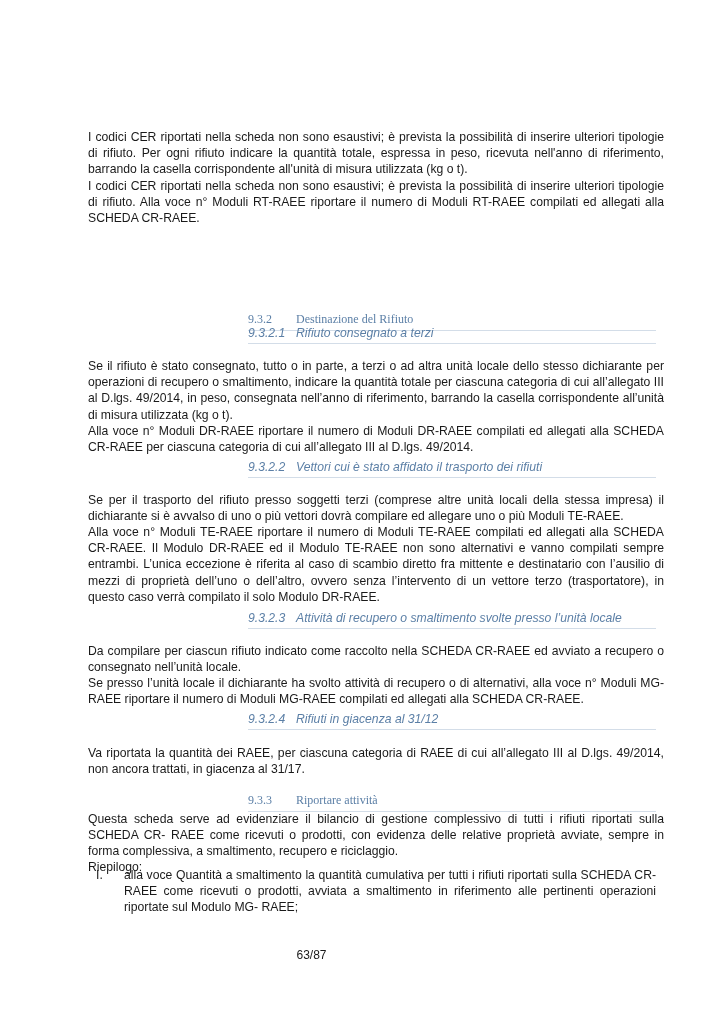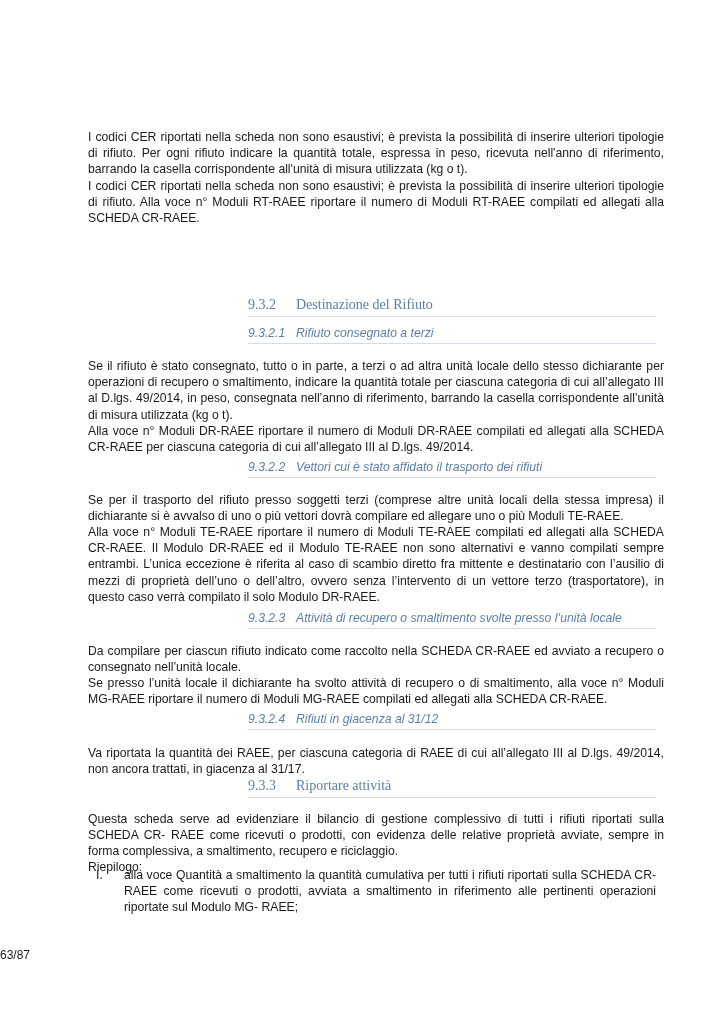--- a/index.html
+++ b/index.html
@@ -3,28 +3,28 @@
 <meta charset="utf-8">
 <style>
   html, body { margin: 0; padding: 0; background: #ffffff; }
   body { width: 724px; height: 1024px; position: relative; overflow: hidden;
          font-family: "Liberation Sans", sans-serif; color: #1a1a1a; }
   .page { position: absolute; left: 80px; top: 0; width: 576px; }
   .p { position: absolute; left: 0; width: 576px; font-size: 12.2px; line-height: 16.2px;
        text-align: justify; margin: 8px; }
   .h { position: absolute; left: 168px; width: 408px; color: #5b7fa6;
        border-bottom: 1px solid #d3dde8; padding-bottom: 3px; }
-  .h3 { font-family: "Liberation Serif", serif; font-size: 14px; }
+  .h3 { font-family: "Liberation Serif", serif; font-size: 12px; margin-top: 15px; }
   .h4 { font-family: "Liberation Sans", sans-serif; font-size: 12.2px; font-style: italic; }
   .num { display: inline-block; width: 48px; }
   .h4 .num { width: 48px; }
   .list-item { position: absolute; left: 0; width: 576px; font-size: 12.2px; line-height: 16.2px; }
   .roman { position: absolute; left: 16px; }
   .li-text { position: absolute; left: 44px; width: 532px; text-align: justify; }
-  .footer { position: absolute; left: 0; width: 623px; top: 948px; font-size: 12px; }
+  .footer { position: absolute; left: 0; width: 623px; top: 948px; text-align: center; font-size: 12px; }
 </style>
 </head>
 <body>
 
 <div class="page">
 
   <p class="p" style="top:121px">I codici CER riportati nella scheda non sono esaustivi; è prevista la possibilità di inserire ulteriori tipologie di rifiuto. Per ogni rifiuto indicare la quantità totale, espressa in peso, ricevuta nell'anno di riferimento, barrando la casella corrispondente all'unità di misura utilizzata (kg o t).</p>
   <p class="p" style="top:170px">I codici CER riportati nella scheda non sono esaustivi; è prevista la possibilità di inserire ulteriori tipologie di rifiuto. Alla voce n° Moduli RT-RAEE riportare il numero di Moduli RT-RAEE compilati ed allegati alla SCHEDA CR-RAEE.</p>
 
   <div class="h h3" style="top:297px">
@@ -43,21 +43,21 @@
   </div>
 
   <p class="p" style="top:484px">Se per il trasporto del rifiuto presso soggetti terzi (comprese altre unità locali della stessa impresa) il dichiarante si  è avvalso di uno o più vettori dovrà compilare ed allegare uno o più Moduli TE-RAEE.</p>
   <p class="p" style="top:516px">Alla voce n° Moduli TE-RAEE riportare il numero di Moduli TE-RAEE compilati ed allegati alla SCHEDA CR-RAEE. Il Modulo DR-RAEE ed il Modulo TE-RAEE non sono alternativi e vanno compilati sempre entrambi. L’unica eccezione è riferita al caso di scambio diretto fra mittente e destinatario con l’ausilio di mezzi di proprietà dell’uno o dell’altro, ovvero senza l’intervento di un vettore terzo (trasportatore), in questo caso verrà compilato il solo Modulo  DR-RAEE.</p>
 
   <div class="h h4" style="top:611px">
     <span class="num">9.3.2.3</span><span>Attività di recupero o smaltimento svolte presso l’unità locale</span>
   </div>
 
   <p class="p" style="top:635px">Da compilare per ciascun rifiuto indicato come raccolto nella SCHEDA CR-RAEE ed avviato a recupero o consegnato nell’unità locale.</p>
-  <p class="p" style="top:667px">Se presso l’unità locale il dichiarante ha svolto attività di recupero o di smaltimento, alla voce n° Moduli MG-RAEE riportare il numero di Moduli MG-RAEE compilati ed allegati alla SCHEDA CR-RAEE.</p>
+  <p class="p" style="top:667px">Se presso l’unità locale il dichiarante ha svolto attività di recupero o di alternativi, alla voce n° Moduli MG-RAEE riportare il numero di Moduli MG-RAEE compilati ed allegati alla SCHEDA CR-RAEE.</p>
 
   <div class="h h4" style="top:712px">
     <span class="num">9.3.2.4</span><span>Rifiuti in giacenza al 31/12</span>
   </div>
 
   <p class="p" style="top:737px"> Va riportata la quantità dei RAEE, per ciascuna categoria di RAEE di cui all’allegato III al D.lgs. 49/2014, non ancora trattati, in giacenza al 31/17.</p>
 
   <div class="h h3" style="top:778px">
     <span class="num">9.3.3</span><span>Riportare attività</span>
   </div>

